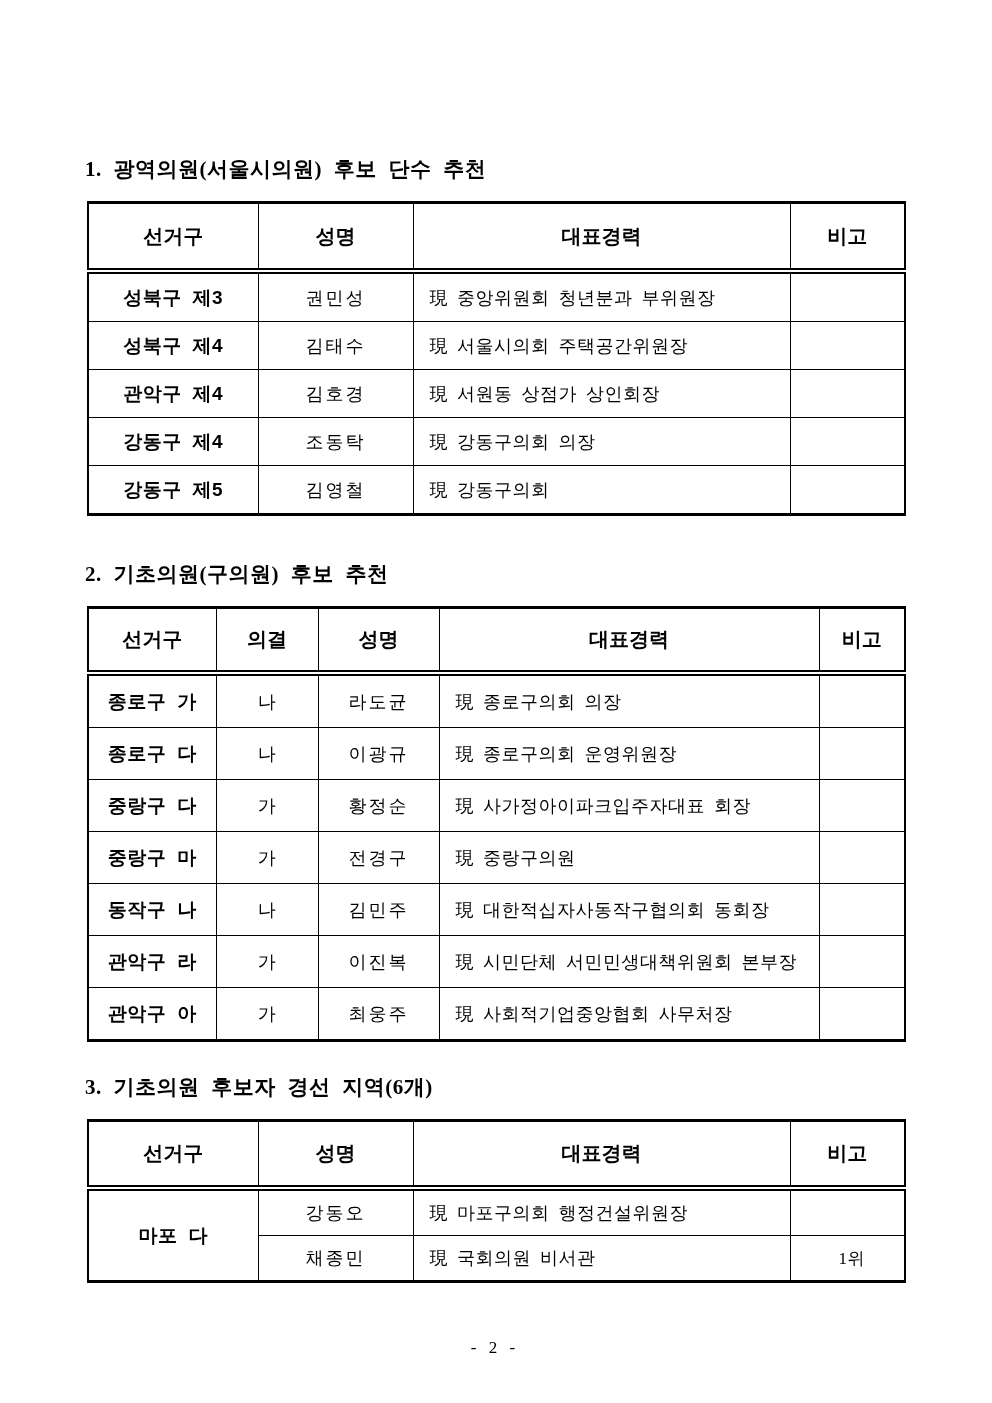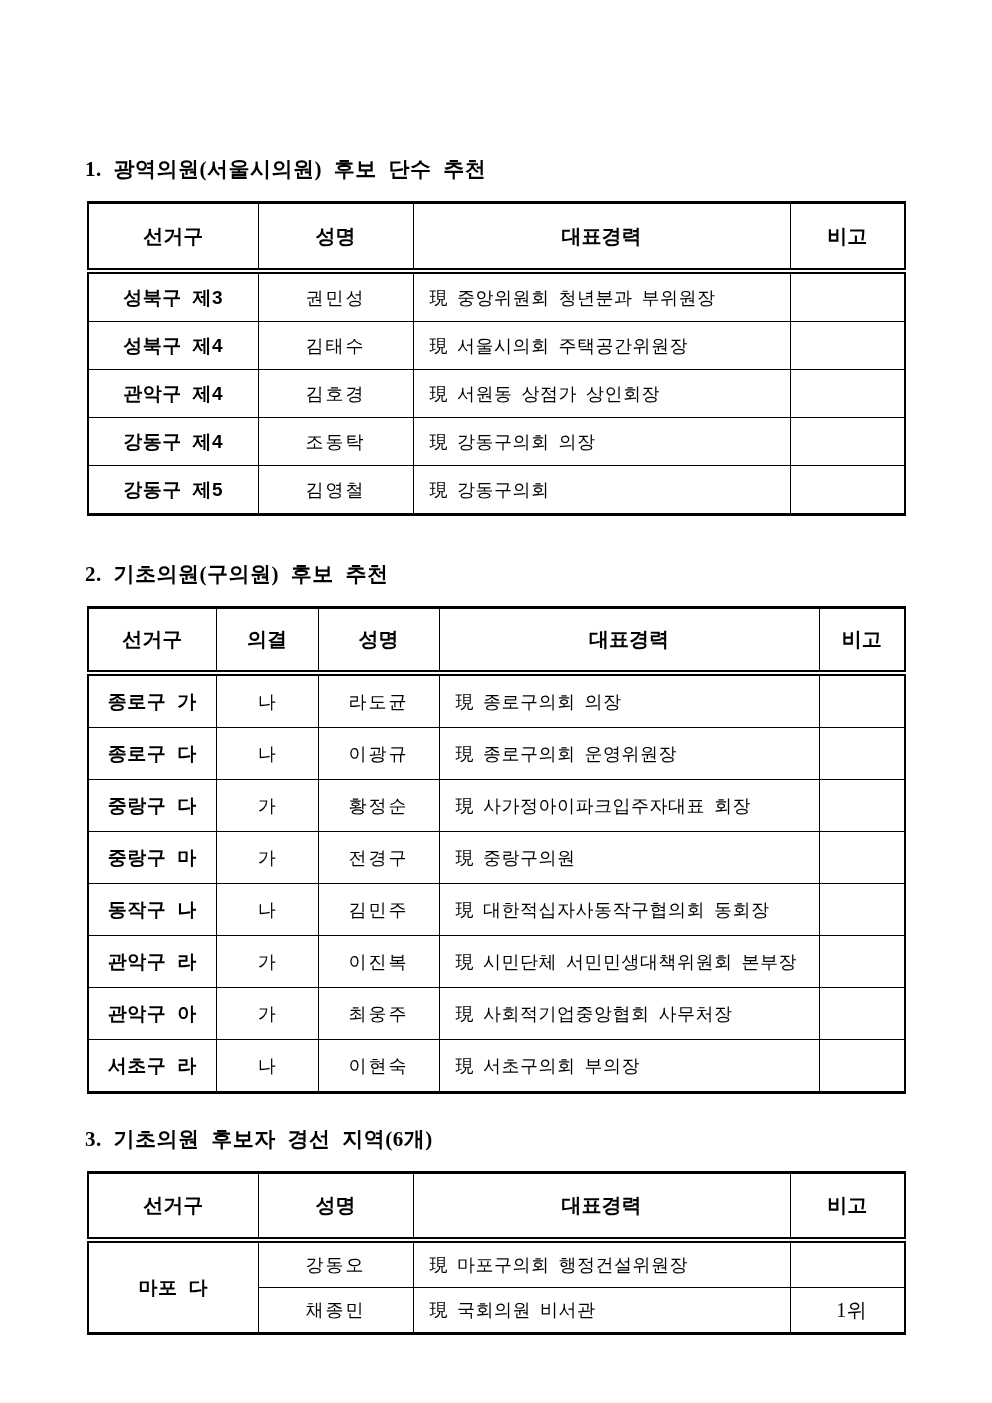--- a/index.html
+++ b/index.html
@@ -67,21 +67,21 @@
     text-align: center;
   }
   td.name { font-size: 18px; letter-spacing: 2px; }
   td.decision { font-size: 18px; }
   td.career {
     text-align: left;
     padding-left: 16px;
     font-size: 18px;
     word-spacing: 4px;
   }
-  td.note { font-size: 20px; padding-left: 9px; }
+  td.note { font-size: 17px; padding-left: 9px; }
   .page-number {
     margin-top: 55px;
     text-align: center;
     font-size: 17px;
     letter-spacing: 4px;
   }
 </style>
 </head>
 <body>
 
@@ -201,27 +201,20 @@
           <td class="career">現 시민단체 서민민생대책위원회 본부장</td>
           <td class="note"></td>
         </tr>
         <tr>
           <td class="district">관악구 아</td>
           <td class="decision">가</td>
           <td class="name">최웅주</td>
           <td class="career">現 사회적기업중앙협회 사무처장</td>
           <td class="note"></td>
         </tr>
-        <tr>
-          <td class="district">서초구 라</td>
-          <td class="decision">나</td>
-          <td class="name">이현숙</td>
-          <td class="career">現 서초구의회 부의장</td>
-          <td class="note"></td>
-        </tr>
       </tbody>
     </table>
   </section>
 
   <section class="sec3">
     <h2 class="section-title">3. 기초의원 후보자 경선 지역(6개)</h2>
     <table class="tbl t3">
       <colgroup>
         <col style="width:170px">
           <col style="width:155px">

